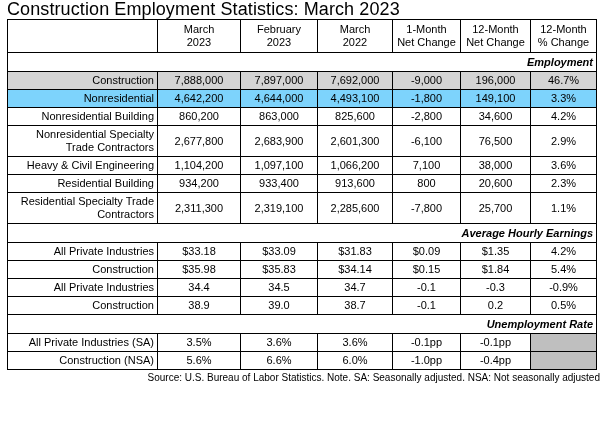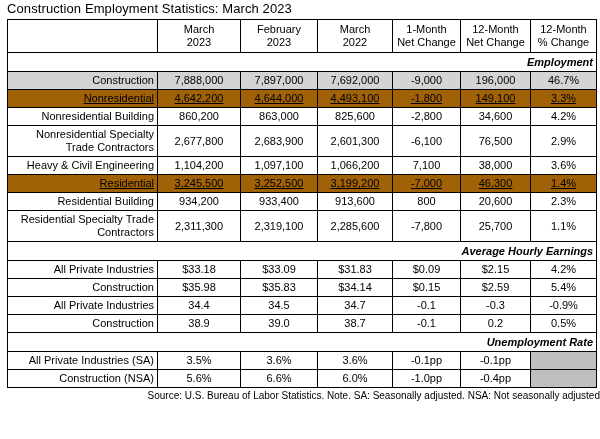--- a/index.html
+++ b/index.html
@@ -6,21 +6,21 @@
     margin: 0;
     padding: 0;
     background: #ffffff;
     width: 600px;
     height: 439px;
     font-family: "Liberation Sans", sans-serif;
     color: #000;
     overflow: hidden;
   }
   .page-title {
-    font-size: 13px;
+    font-size: 18px;
     line-height: 16px;
     padding: 1px 0 2px 7px;
     letter-spacing: 0.1px;
   }
   table.stats {
     border-collapse: collapse;
     table-layout: fixed;
     margin-left: 7px;
     width: 589px;
     border-radius: 19px;
@@ -56,21 +56,21 @@
   }
   td.label {
     text-align: right;
     padding-left: 5px;
   }
   td.val {
     text-align: center;
   }
   tr.data-row { height: 17px; }
   tr.hl  td { background: #d4d4d4; }   
-  tr.sub td { background: #a16207; text-decoration: underline; }   
+  tr.sub td { background: #7dd3fc; }   
   td.na { background: #bfbfbf; }       
   td.bold-label { font-weight: bold; }
   .footer-note {
     font-size: 10px;
     line-height: 12px;
     padding: 2px 0 0 8px;
     text-align: right;
   }
 </style>
 </head>
@@ -153,29 +153,20 @@
   <tr class="data-row">
     <td class="label">Heavy &amp; Civil Engineering</td>
     <td class="val">1,104,200</td>
     <td class="val">1,097,100</td>
     <td class="val">1,066,200</td>
     <td class="val">7,100</td>
     <td class="val">38,000</td>
     <td class="val">3.6%</td>
   </tr>
 
-  <tr class="data-row sub">
-    <td class="label">Residential</td>
-    <td class="val">3,245,500</td>
-    <td class="val">3,252,500</td>
-    <td class="val">3,199,200</td>
-    <td class="val">-7,000</td>
-    <td class="val">46,300</td>
-    <td class="val">1.4%</td>
-  </tr>
 
   <tr class="data-row">
     <td class="label">Residential Building</td>
     <td class="val">934,200</td>
     <td class="val">933,400</td>
     <td class="val">913,600</td>
     <td class="val">800</td>
     <td class="val">20,600</td>
     <td class="val">2.3%</td>
   </tr>
@@ -193,31 +184,31 @@
   <tr class="section-row">
     <td colspan="7">Average Hourly Earnings</td>
   </tr>
 
   <tr class="data-row">
     <td class="label">All Private Industries</td>
     <td class="val">$33.18</td>
     <td class="val">$33.09</td>
     <td class="val">$31.83</td>
     <td class="val">$0.09</td>
-    <td class="val">$2.15</td>
+    <td class="val">$1.35</td>
     <td class="val">4.2%</td>
   </tr>
 
   <tr class="data-row">
     <td class="label">Construction</td>
     <td class="val">$35.98</td>
     <td class="val">$35.83</td>
     <td class="val">$34.14</td>
     <td class="val">$0.15</td>
-    <td class="val">$2.59</td>
+    <td class="val">$1.84</td>
     <td class="val">5.4%</td>
   </tr>
 
 
   <tr class="data-row">
     <td class="label">All Private Industries</td>
     <td class="val">34.4</td>
     <td class="val">34.5</td>
     <td class="val">34.7</td>
     <td class="val">-0.1</td>

